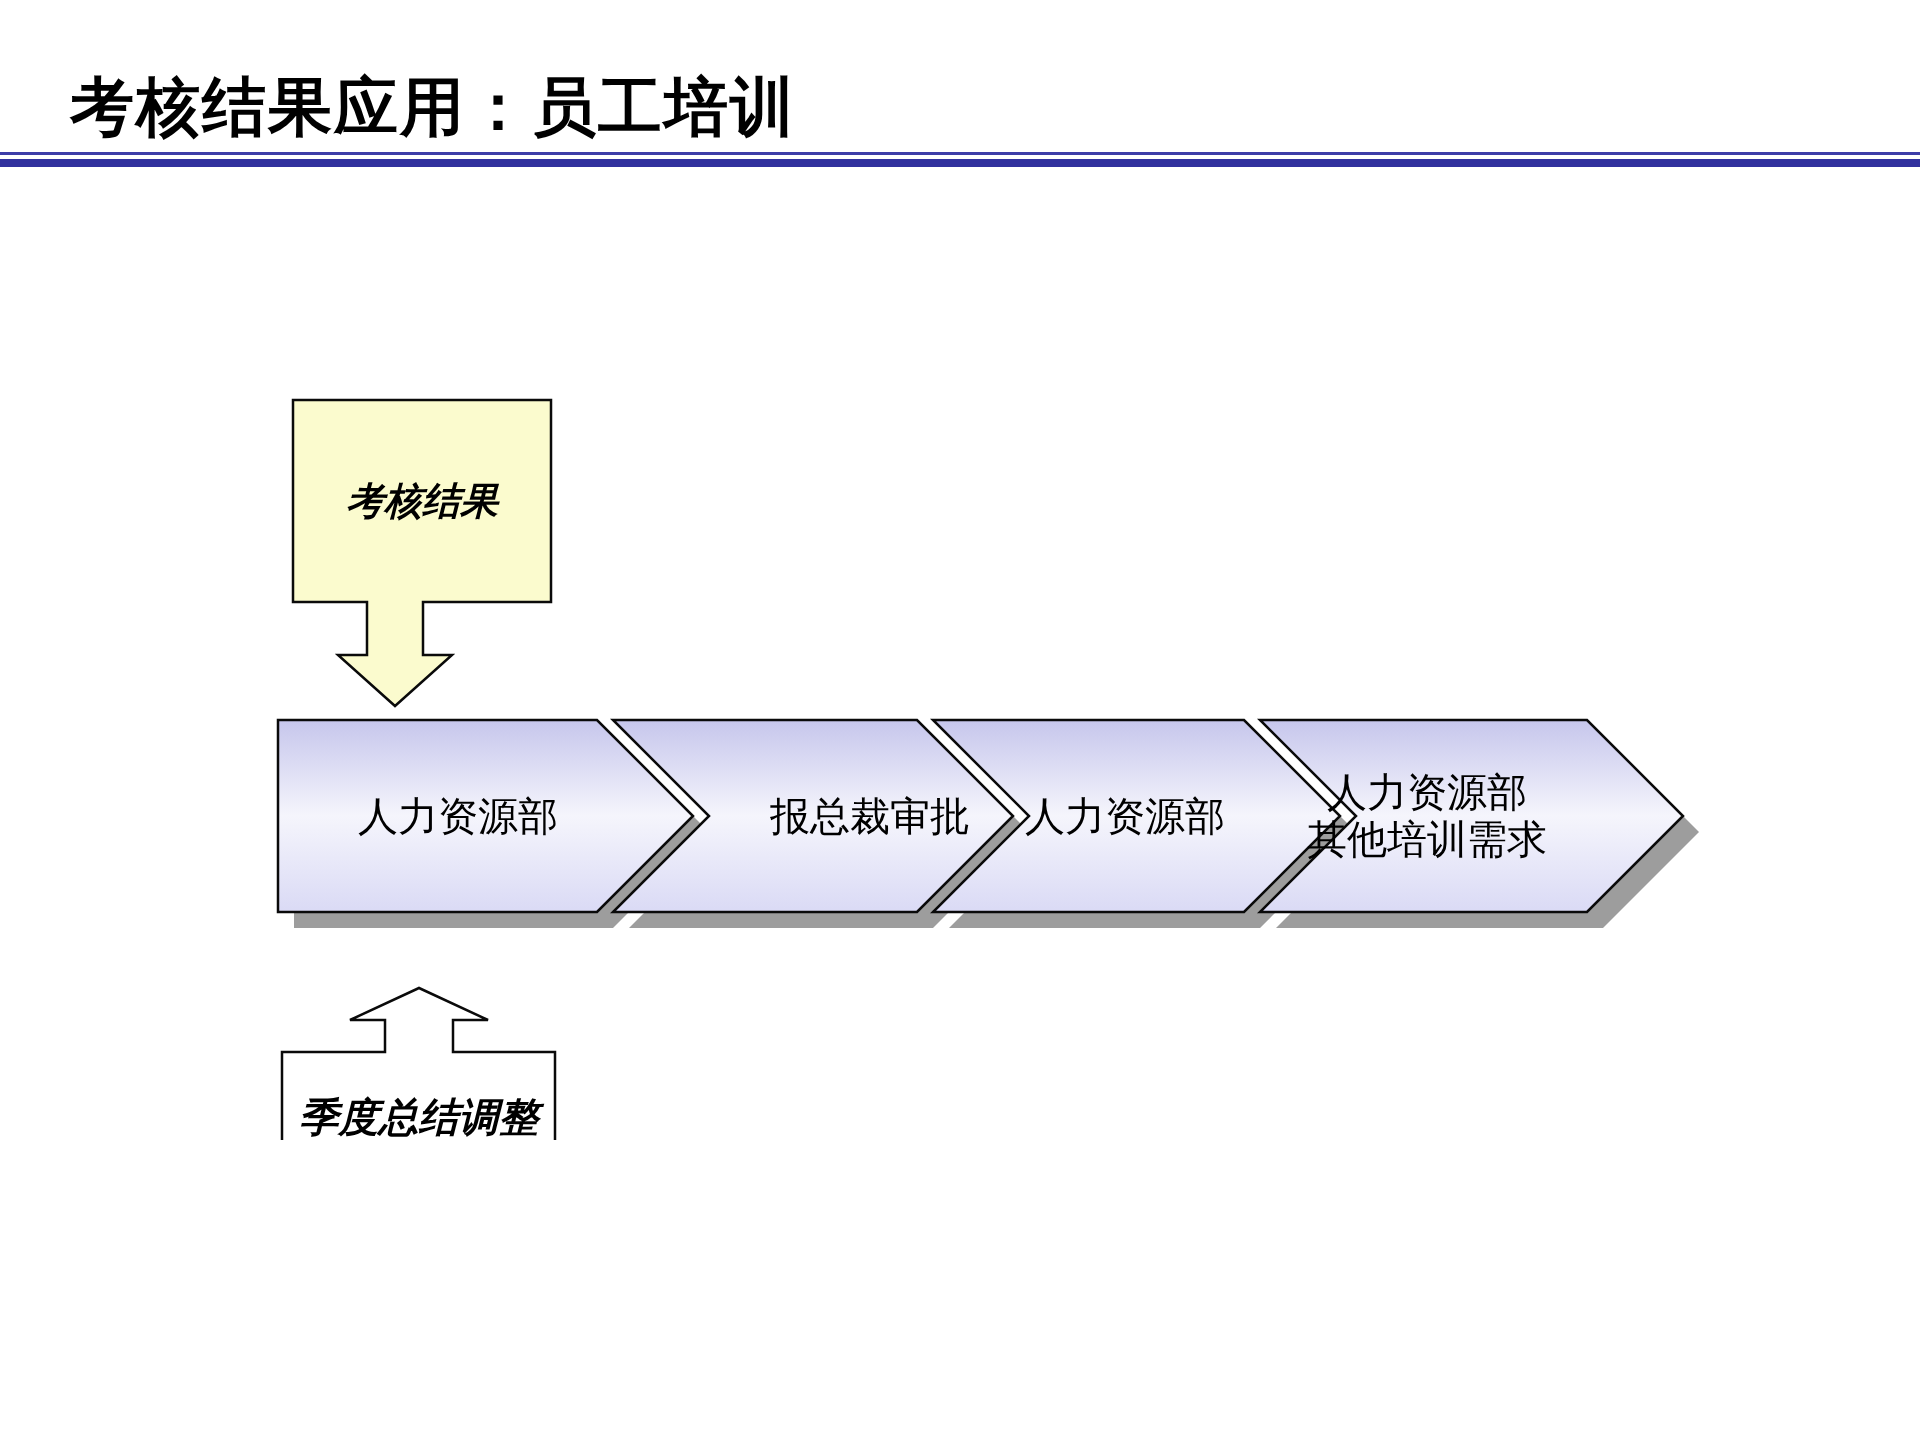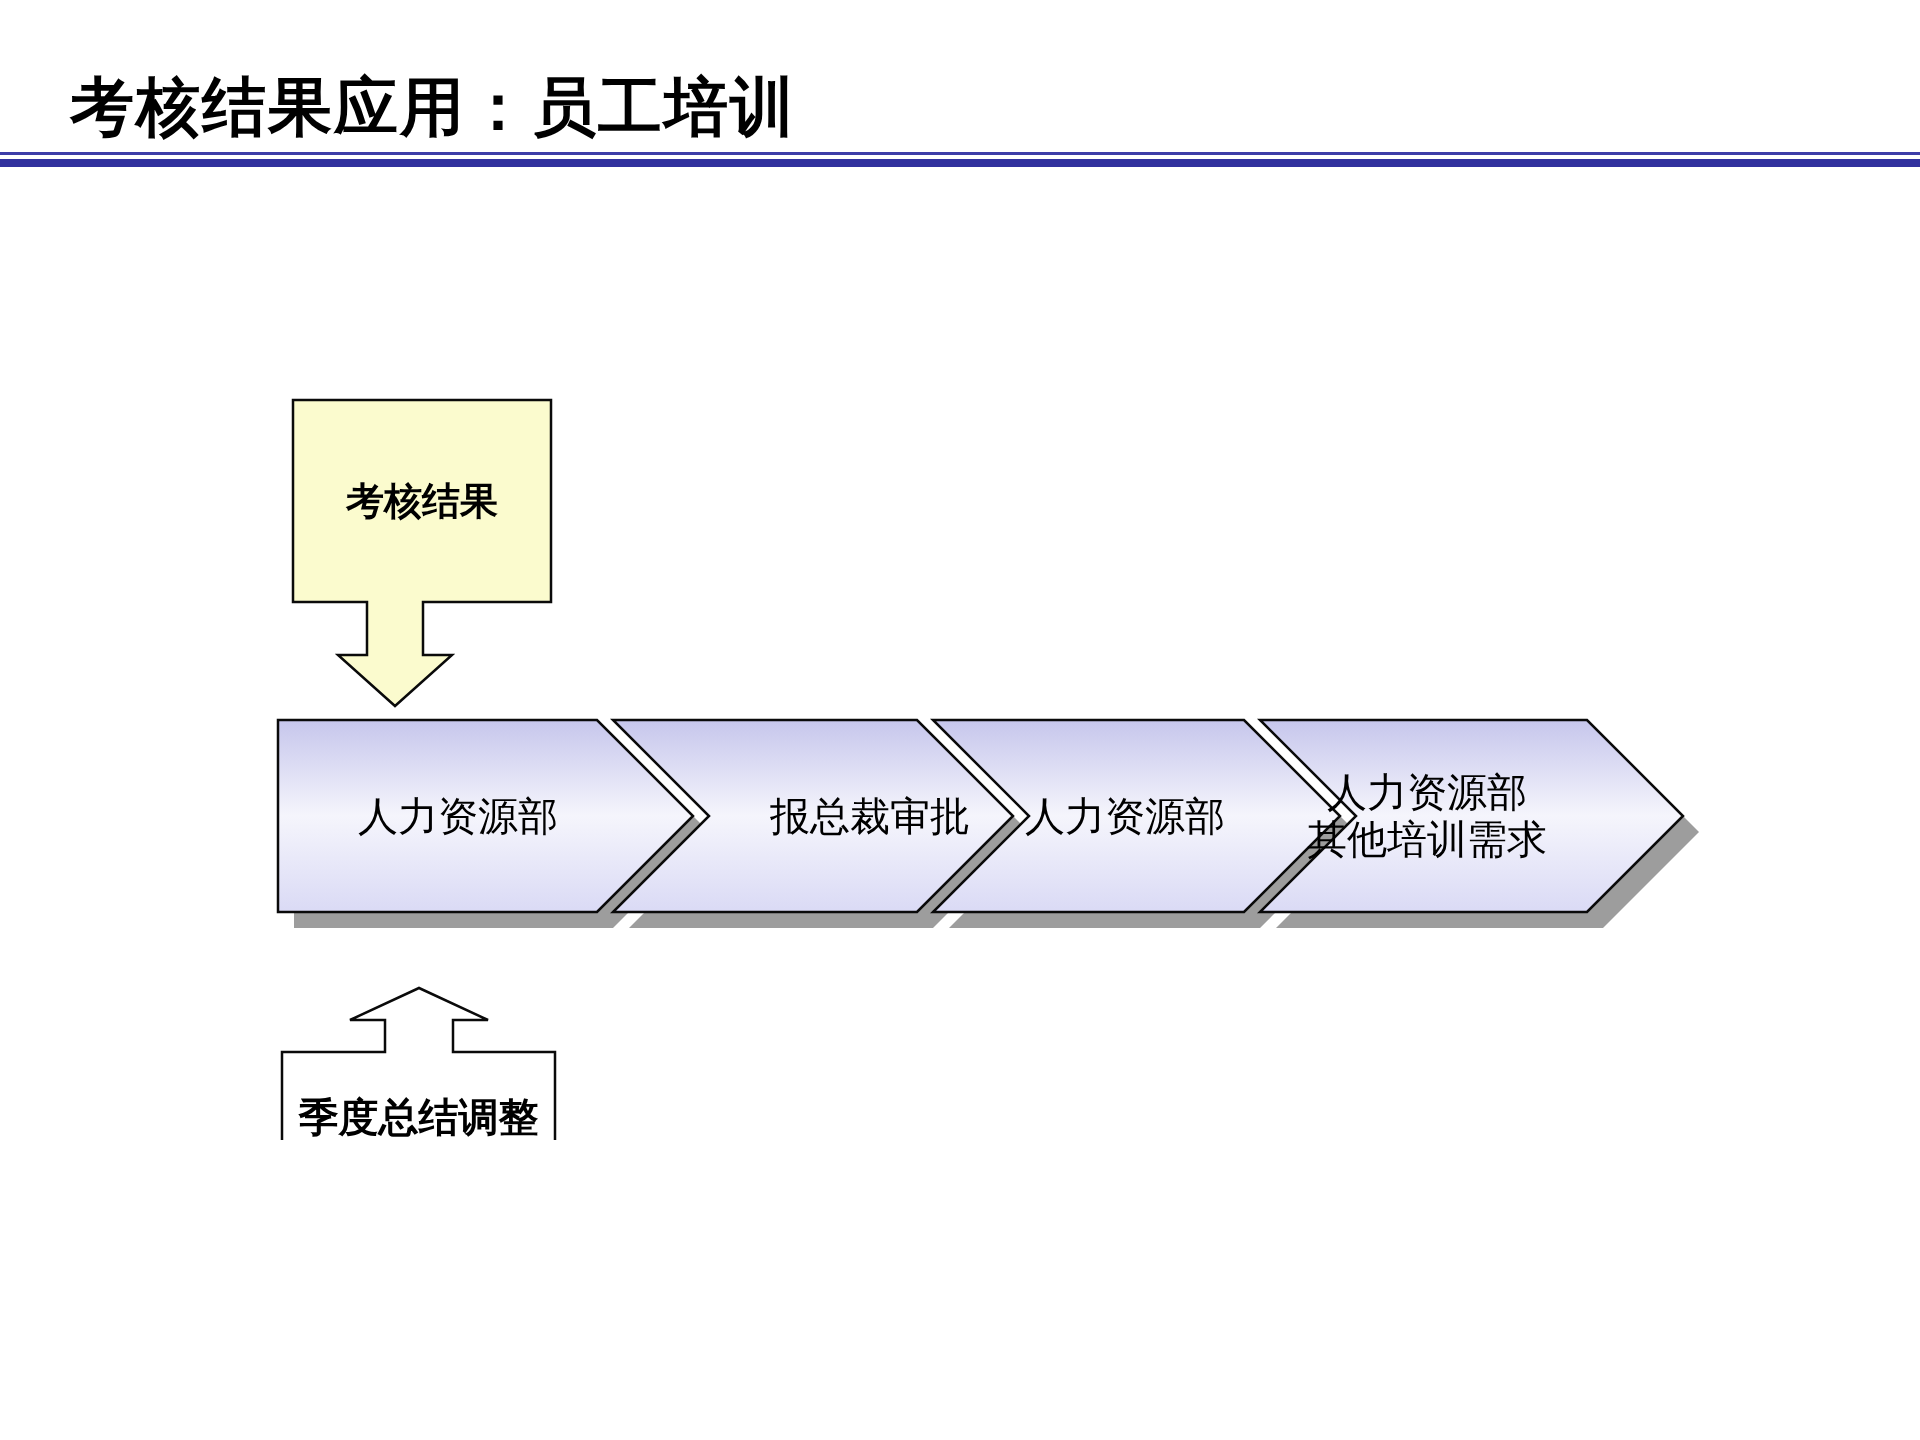--- a/index.html
+++ b/index.html
@@ -21,21 +21,21 @@
 
   .step-label{
     position:absolute;top:720px;height:192px;z-index:2;
     display:flex;flex-direction:column;justify-content:center;align-items:center;
     font-size:40px;line-height:47px;color:#000;text-align:center;
   }
   .step-line{white-space:nowrap;}
 
   .callout-label{
     position:absolute;display:flex;align-items:center;justify-content:center;
-    font-weight:700;color:#000;z-index:2;white-space:nowrap;
+    font-weight:700;color:#000;z-index:2;white-space:nowrap;font-style:italic;
   }
   .callout-label.assessment{left:293px;top:400px;width:258px;height:202px;font-size:38px;}
   .callout-label.other{left:282px;top:1052px;width:273px;height:130px;font-size:40px;}
 
   .page-number{
     position:absolute;left:1757px;top:1332px;font-size:42px;font-weight:700;
     color:#0c4a6e;z-index:2;
   }
   .watermark{
     position:absolute;left:1478px;top:1342px;font-size:56px;font-weight:700;

